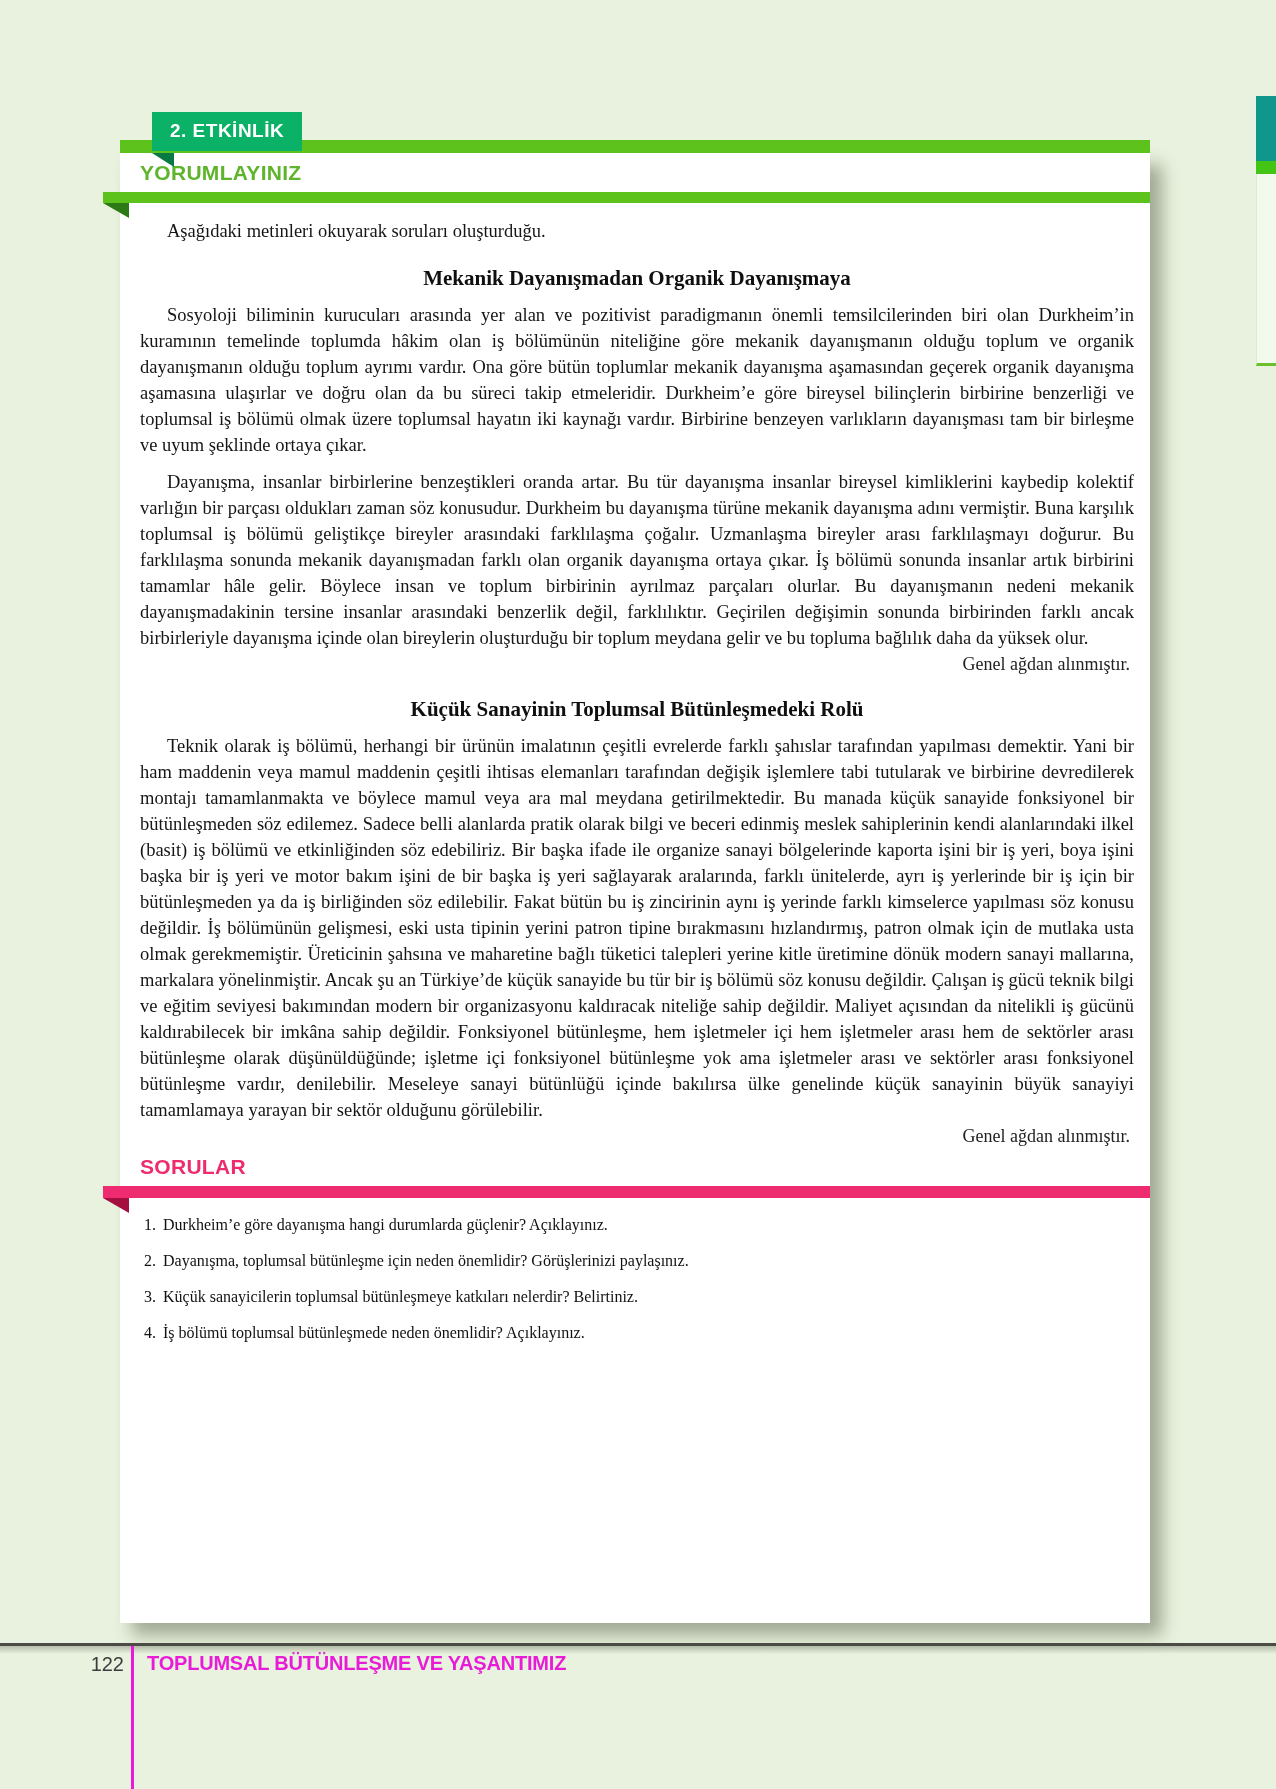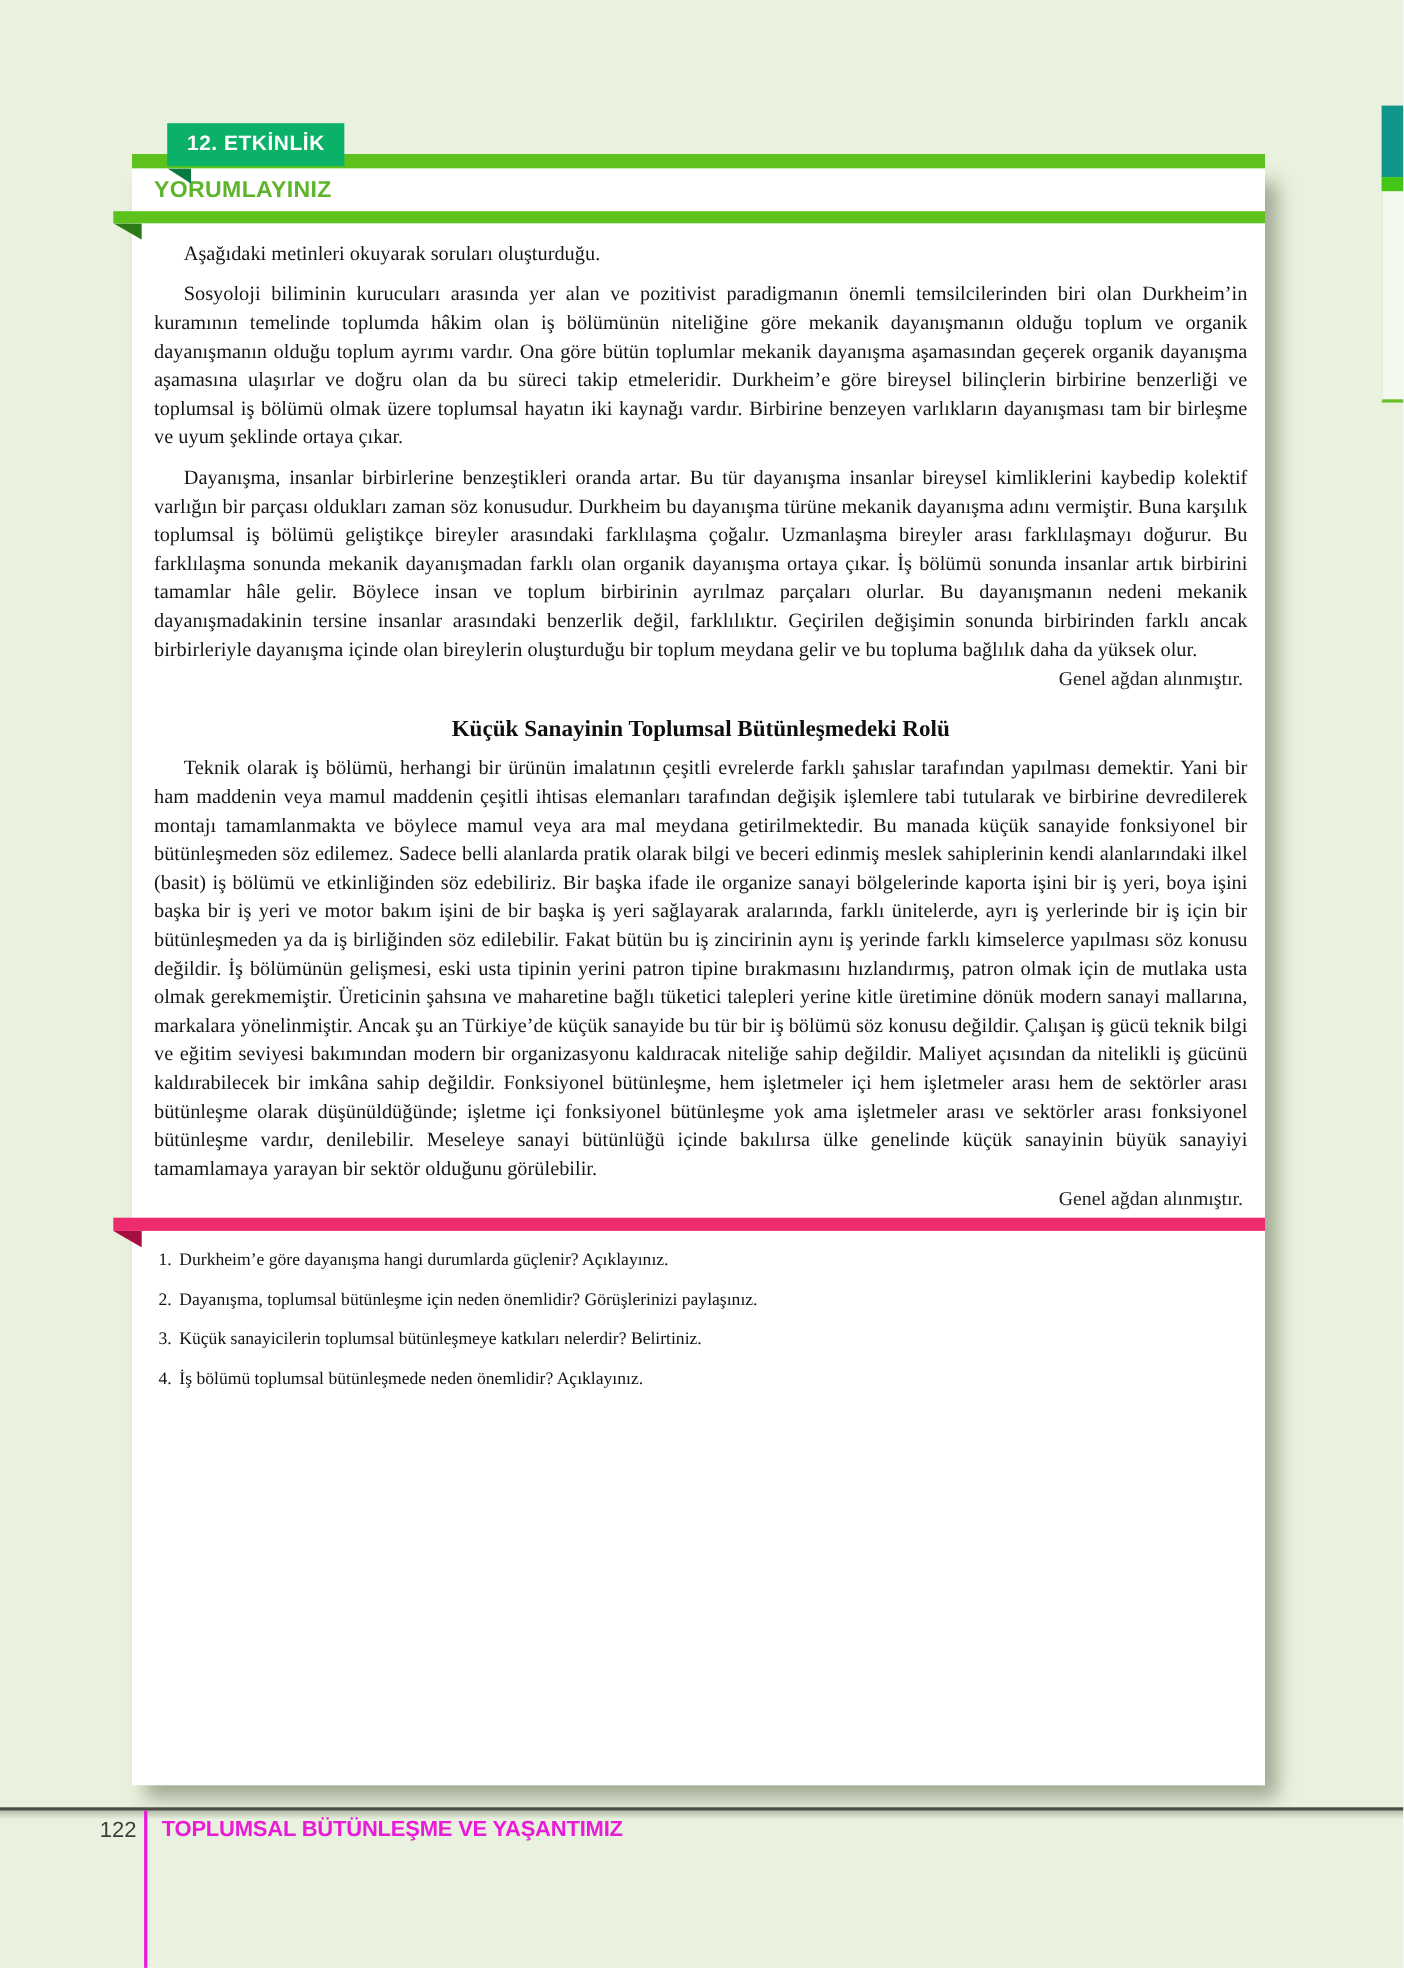--- a/index.html
+++ b/index.html
@@ -123,40 +123,42 @@
   <div class="edge-tab">
     <div class="teal"></div>
     <div class="green"></div>
     <div class="pale"></div>
   </div>
 
   <div class="card-wrap">
     <div class="top-bar"></div>
     <div class="tab-fold"></div>
     <div class="activity-tab">
-      <span>12. ETKİNLİK</span>
+      <span>2. ETKİNLİK</span>
     </div>
 
     <div class="card">
 
       <div class="section-header green">YORUMLAYINIZ</div>
       <div class="rule green-rule">
         <div class="fold"></div>
       </div>
 
       <p class="body-text intro">Aşağıdaki metinleri okuyarak soruları oluşturduğu.</p>
 
+      <h3 class="text-title">Mekanik Dayanışmadan Organik Dayanışmaya</h3>
       <p class="body-text">Sosyoloji biliminin kurucuları arasında yer alan ve pozitivist paradigmanın önemli temsilcilerinden biri olan Durkheim’in kuramının temelinde toplumda hâkim olan iş bölümünün niteliğine göre mekanik dayanışmanın olduğu toplum ve organik dayanışmanın olduğu toplum ayrımı vardır. Ona göre bütün toplumlar mekanik dayanışma aşamasından geçerek organik dayanışma aşamasına ulaşırlar ve doğru olan da bu süreci takip etmeleridir. Durkheim’e göre bireysel bilinçlerin birbirine benzerliği ve toplumsal iş bölümü olmak üzere toplumsal hayatın iki kaynağı vardır. Birbirine benzeyen varlıkların dayanışması tam bir birleşme ve uyum şeklinde ortaya çıkar.</p>
       <p class="body-text">Dayanışma, insanlar birbirlerine benzeştikleri oranda artar. Bu tür dayanışma insanlar bireysel kimliklerini kaybedip kolektif varlığın bir parçası oldukları zaman söz konusudur. Durkheim bu dayanışma türüne mekanik dayanışma adını vermiştir. Buna karşılık toplumsal iş bölümü geliştikçe bireyler arasındaki farklılaşma çoğalır. Uzmanlaşma bireyler arası farklılaşmayı doğurur. Bu farklılaşma sonunda mekanik dayanışmadan farklı olan organik dayanışma ortaya çıkar. İş bölümü sonunda insanlar artık birbirini tamamlar hâle gelir. Böylece insan ve toplum birbirinin ayrılmaz parçaları olurlar. Bu dayanışmanın nedeni mekanik dayanışmadakinin tersine insanlar arasındaki benzerlik değil, farklılıktır. Geçirilen değişimin sonunda birbirinden farklı ancak birbirleriyle dayanışma içinde olan bireylerin oluşturduğu bir toplum meydana gelir ve bu topluma bağlılık daha da yüksek olur.</p>
       <div class="source">Genel ağdan alınmıştır.</div>
 
       <h3 class="text-title">Küçük Sanayinin Toplumsal Bütünleşmedeki Rolü</h3>
       <p class="body-text">Teknik olarak iş bölümü, herhangi bir ürünün imalatının çeşitli evrelerde farklı şahıslar tarafından yapılması demektir. Yani bir ham maddenin veya mamul maddenin çeşitli ihtisas elemanları tarafından değişik işlemlere tabi tutularak ve birbirine devredilerek montajı tamamlanmakta ve böylece mamul veya ara mal meydana getirilmektedir. Bu manada küçük sanayide fonksiyonel bir bütünleşmeden söz edilemez. Sadece belli alanlarda pratik olarak bilgi ve beceri edinmiş meslek sahiplerinin kendi alanlarındaki ilkel (basit) iş bölümü ve etkinliğinden söz edebiliriz. Bir başka ifade ile organize sanayi bölgelerinde kaporta işini bir iş yeri, boya işini başka bir iş yeri ve motor bakım işini de bir başka iş yeri sağlayarak aralarında, farklı ünitelerde, ayrı iş yerlerinde bir iş için bir bütünleşmeden ya da iş birliğinden söz edilebilir. Fakat bütün bu iş zincirinin aynı iş yerinde farklı kimselerce yapılması söz konusu değildir. İş bölümünün gelişmesi, eski usta tipinin yerini patron tipine bırakmasını hızlandırmış, patron olmak için de mutlaka usta olmak gerekmemiştir. Üreticinin şahsına ve maharetine bağlı tüketici talepleri yerine kitle üretimine dönük modern sanayi mallarına, markalara yönelinmiştir. Ancak şu an Türkiye’de küçük sanayide bu tür bir iş bölümü söz konusu değildir. Çalışan iş gücü teknik bilgi ve eğitim seviyesi bakımından modern bir organizasyonu kaldıracak niteliğe sahip değildir. Maliyet açısından da nitelikli iş gücünü kaldırabilecek bir imkâna sahip değildir. Fonksiyonel bütünleşme, hem işletmeler içi hem işletmeler arası hem de sektörler arası bütünleşme olarak düşünüldüğünde; işletme içi fonksiyonel bütünleşme yok ama işletmeler arası ve sektörler arası fonksiyonel bütünleşme vardır, denilebilir. Meseleye sanayi bütünlüğü içinde bakılırsa ülke genelinde küçük sanayinin büyük sanayiyi tamamlamaya yarayan bir sektör olduğunu görülebilir.</p>
       <div class="source">Genel ağdan alınmıştır.</div>
 
+      <div class="section-header pink">SORULAR</div>
       <div class="rule pink-rule">
         <div class="fold"></div>
       </div>
 
       <ol class="questions">
         <li>
           <span class="qnum">1.</span><span>Durkheim’e göre dayanışma hangi durumlarda güçlenir? Açıklayınız.</span>
         </li>
         <li>
           <span class="qnum">2.</span><span>Dayanışma, toplumsal bütünleşme için neden önemlidir? Görüşlerinizi paylaşınız.</span>

